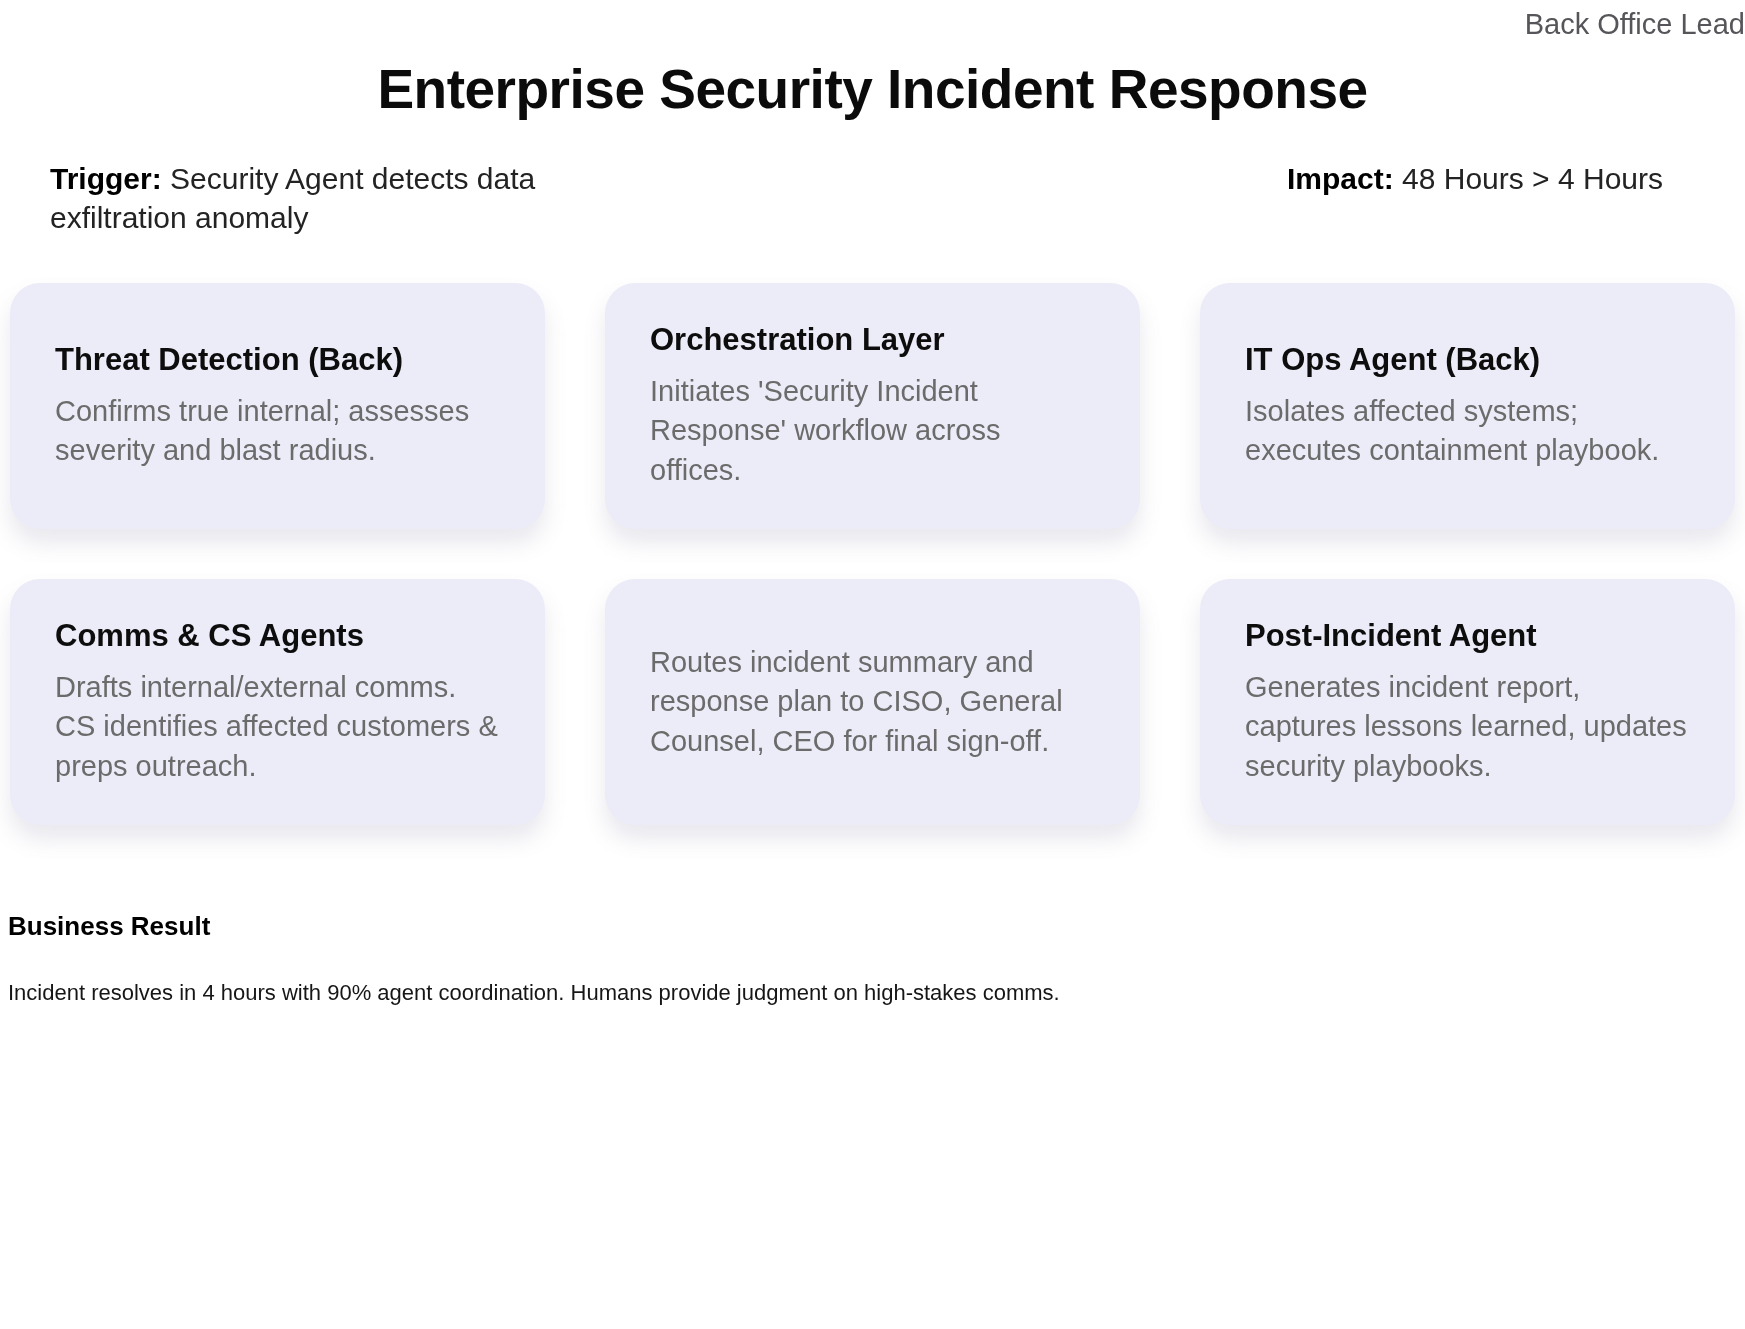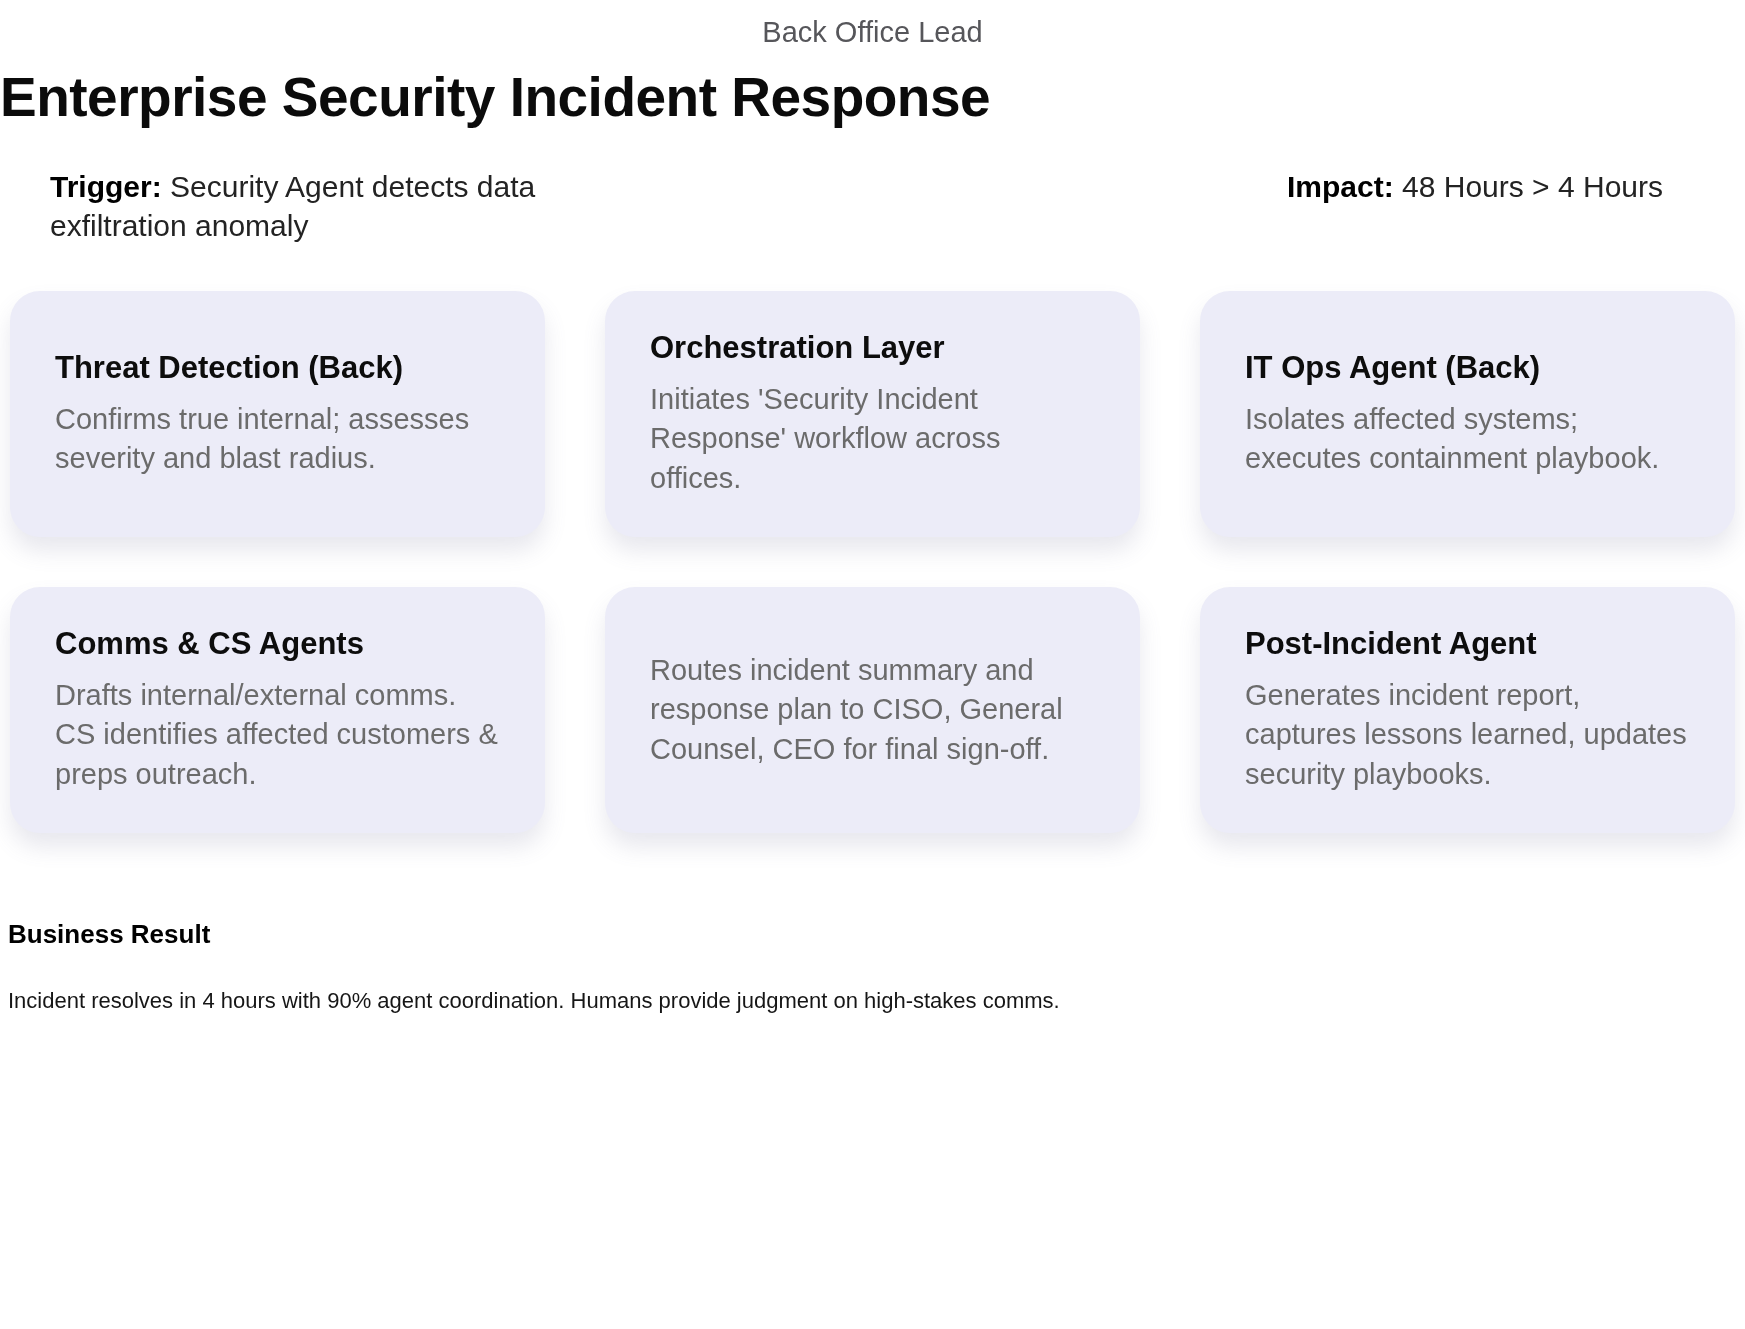--- a/index.html
+++ b/index.html
@@ -6,29 +6,29 @@
   html, body { margin: 0; padding: 0; }
   body {
     width: 1745px;
     height: 1329px;
     overflow: hidden;
     background: #ffffff;
     font-family: "Liberation Sans", sans-serif;
     color: #111;
   }
   .eyebrow {
-    padding-top: 16px;
-    text-align: center;
+    padding-top: 8px;
+    text-align: right;
     font-size: 29px;
     font-weight: 500;
     color: #56565a;
   }
   .page-title {
     margin: 16px 0 0 0;
-    text-align: left;
+    text-align: center;
     font-size: 55px;
     font-weight: 700;
     letter-spacing: -0.5px;
     color: #0b0b0b;
   }
   .meta-row {
     display: flex;
     justify-content: space-between;
     align-items: flex-start;
     padding: 38px 82px 0 50px;

